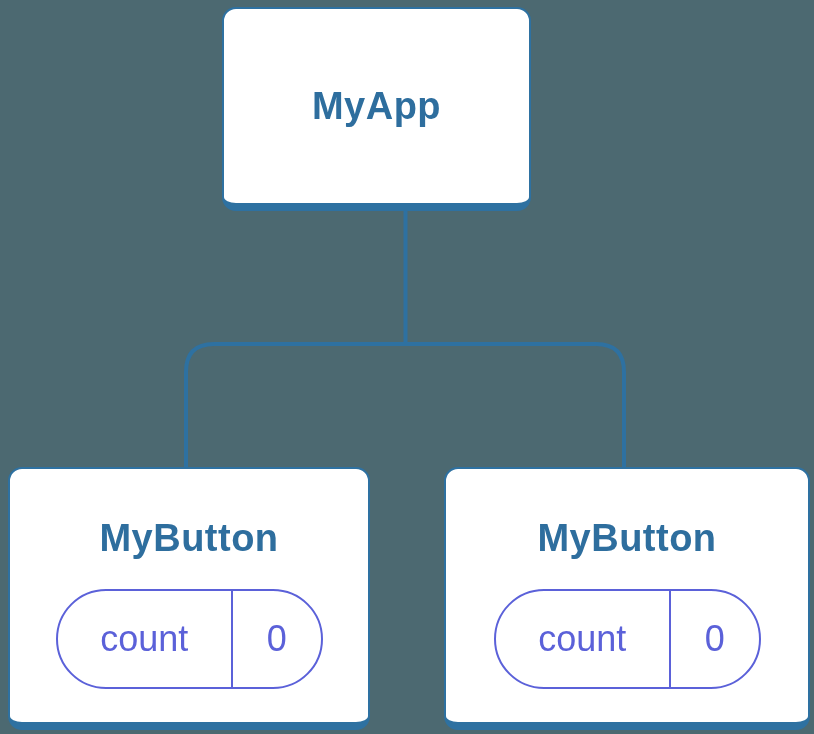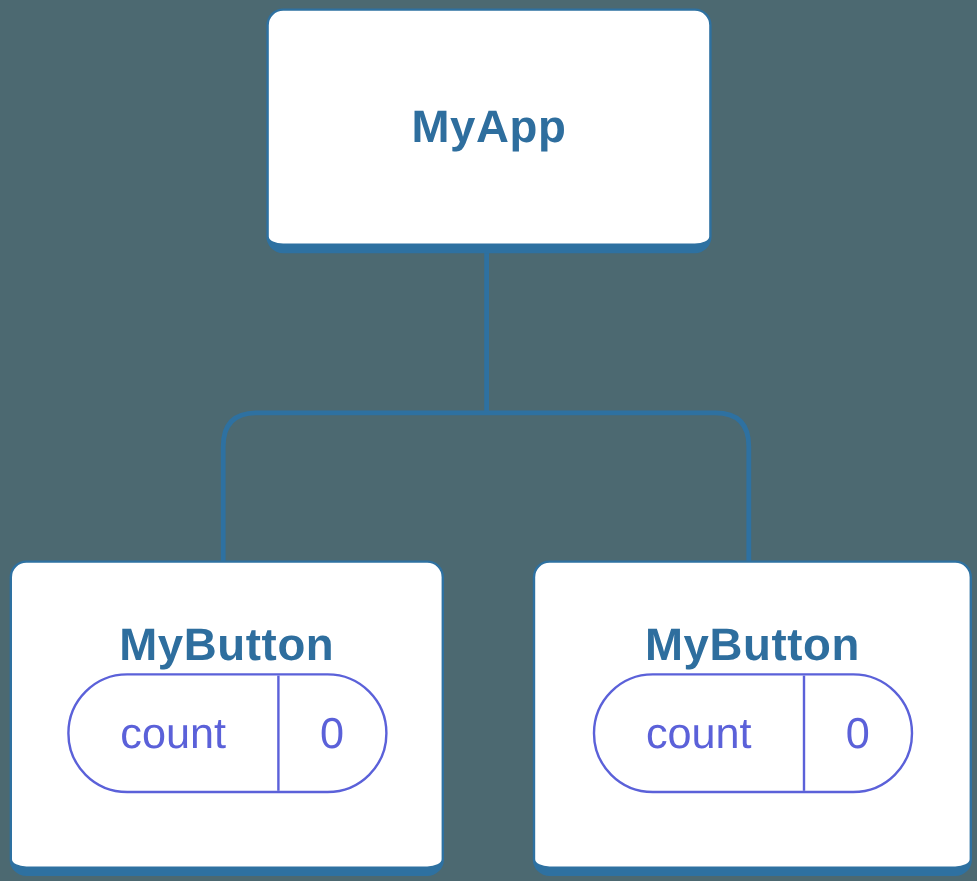--- a/index.html
+++ b/index.html
@@ -28,21 +28,21 @@
     border-bottom-width: 8px;
     border-radius: 14px;
     z-index: 2;
     display: flex;
     flex-direction: column;
     align-items: center;
   }
   .node-root {
     left: 222px;
     top: 7px;
-    width: 371px;
+    width: 309px;
     height: 204px;
     justify-content: center;
   }
   .node-child-left {
     left: 8px;
     top: 467px;
     width: 362px;
     height: 263px;
     padding-top: 46px;
   }
@@ -55,20 +55,21 @@
   }
   .node-title {
     font-size: 38px;
     line-height: 46px;
     font-weight: 600;
     color: #2E6E9E;
     letter-spacing: 0.5px;
   }
   .state-pill {
     box-sizing: border-box;
+    margin-top: 28px;
     width: 267px;
     height: 100px;
     border: 2.5px solid #5B61D9;
     border-radius: 52px;
     display: flex;
     align-items: stretch;
     background: #ffffff;
   }
   .state-label {
     flex: 0 0 66%;

